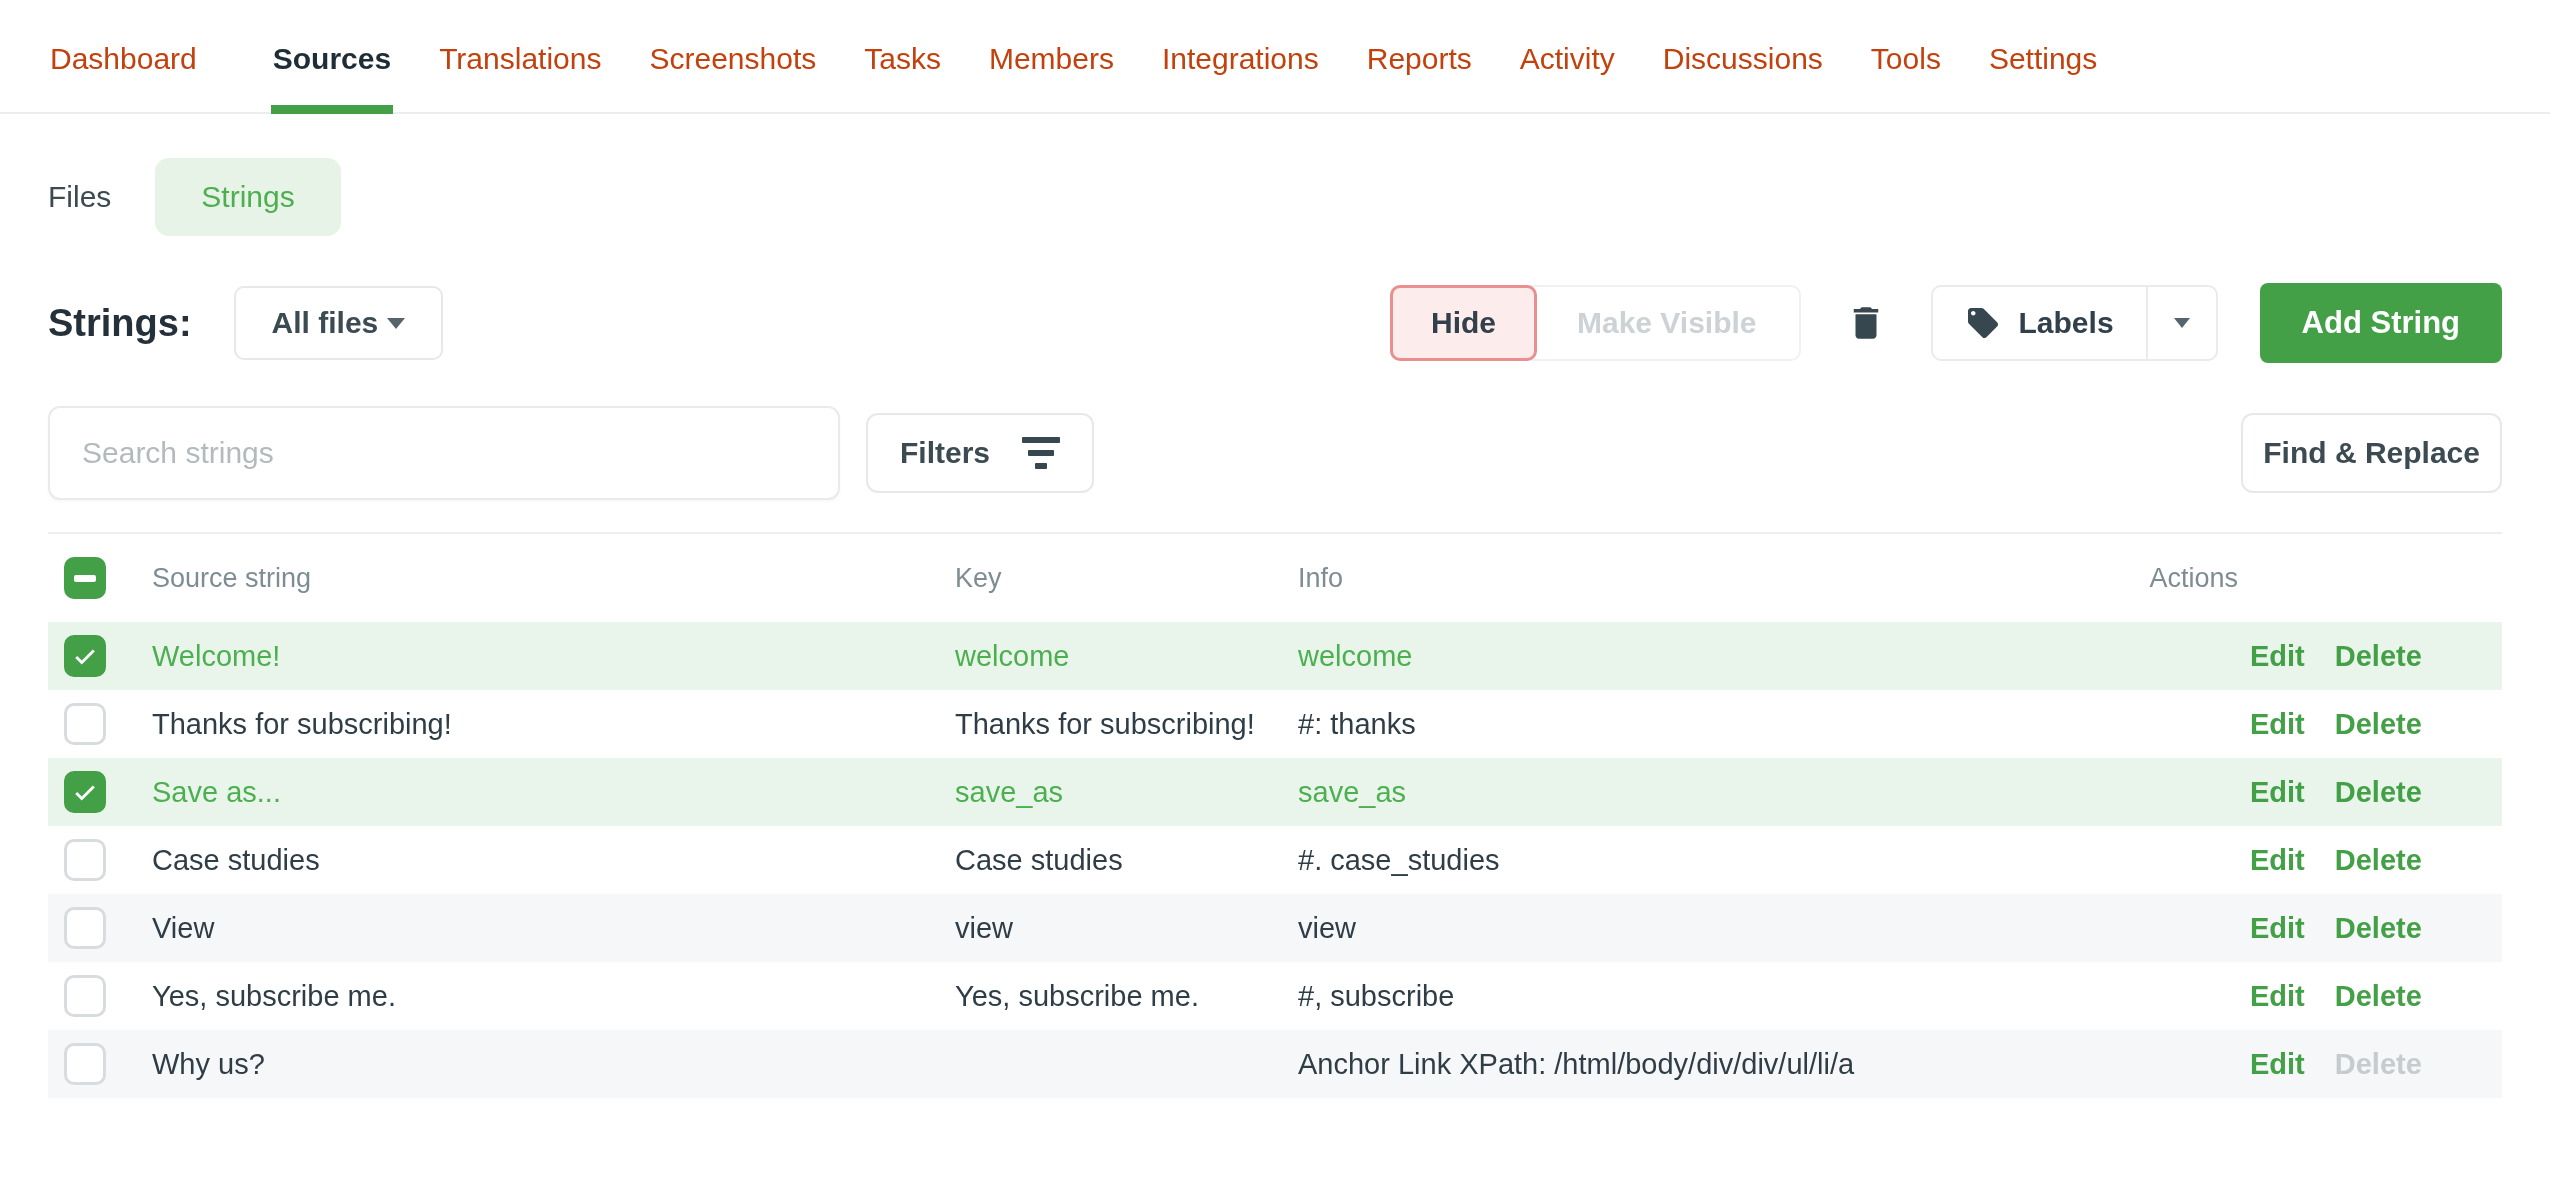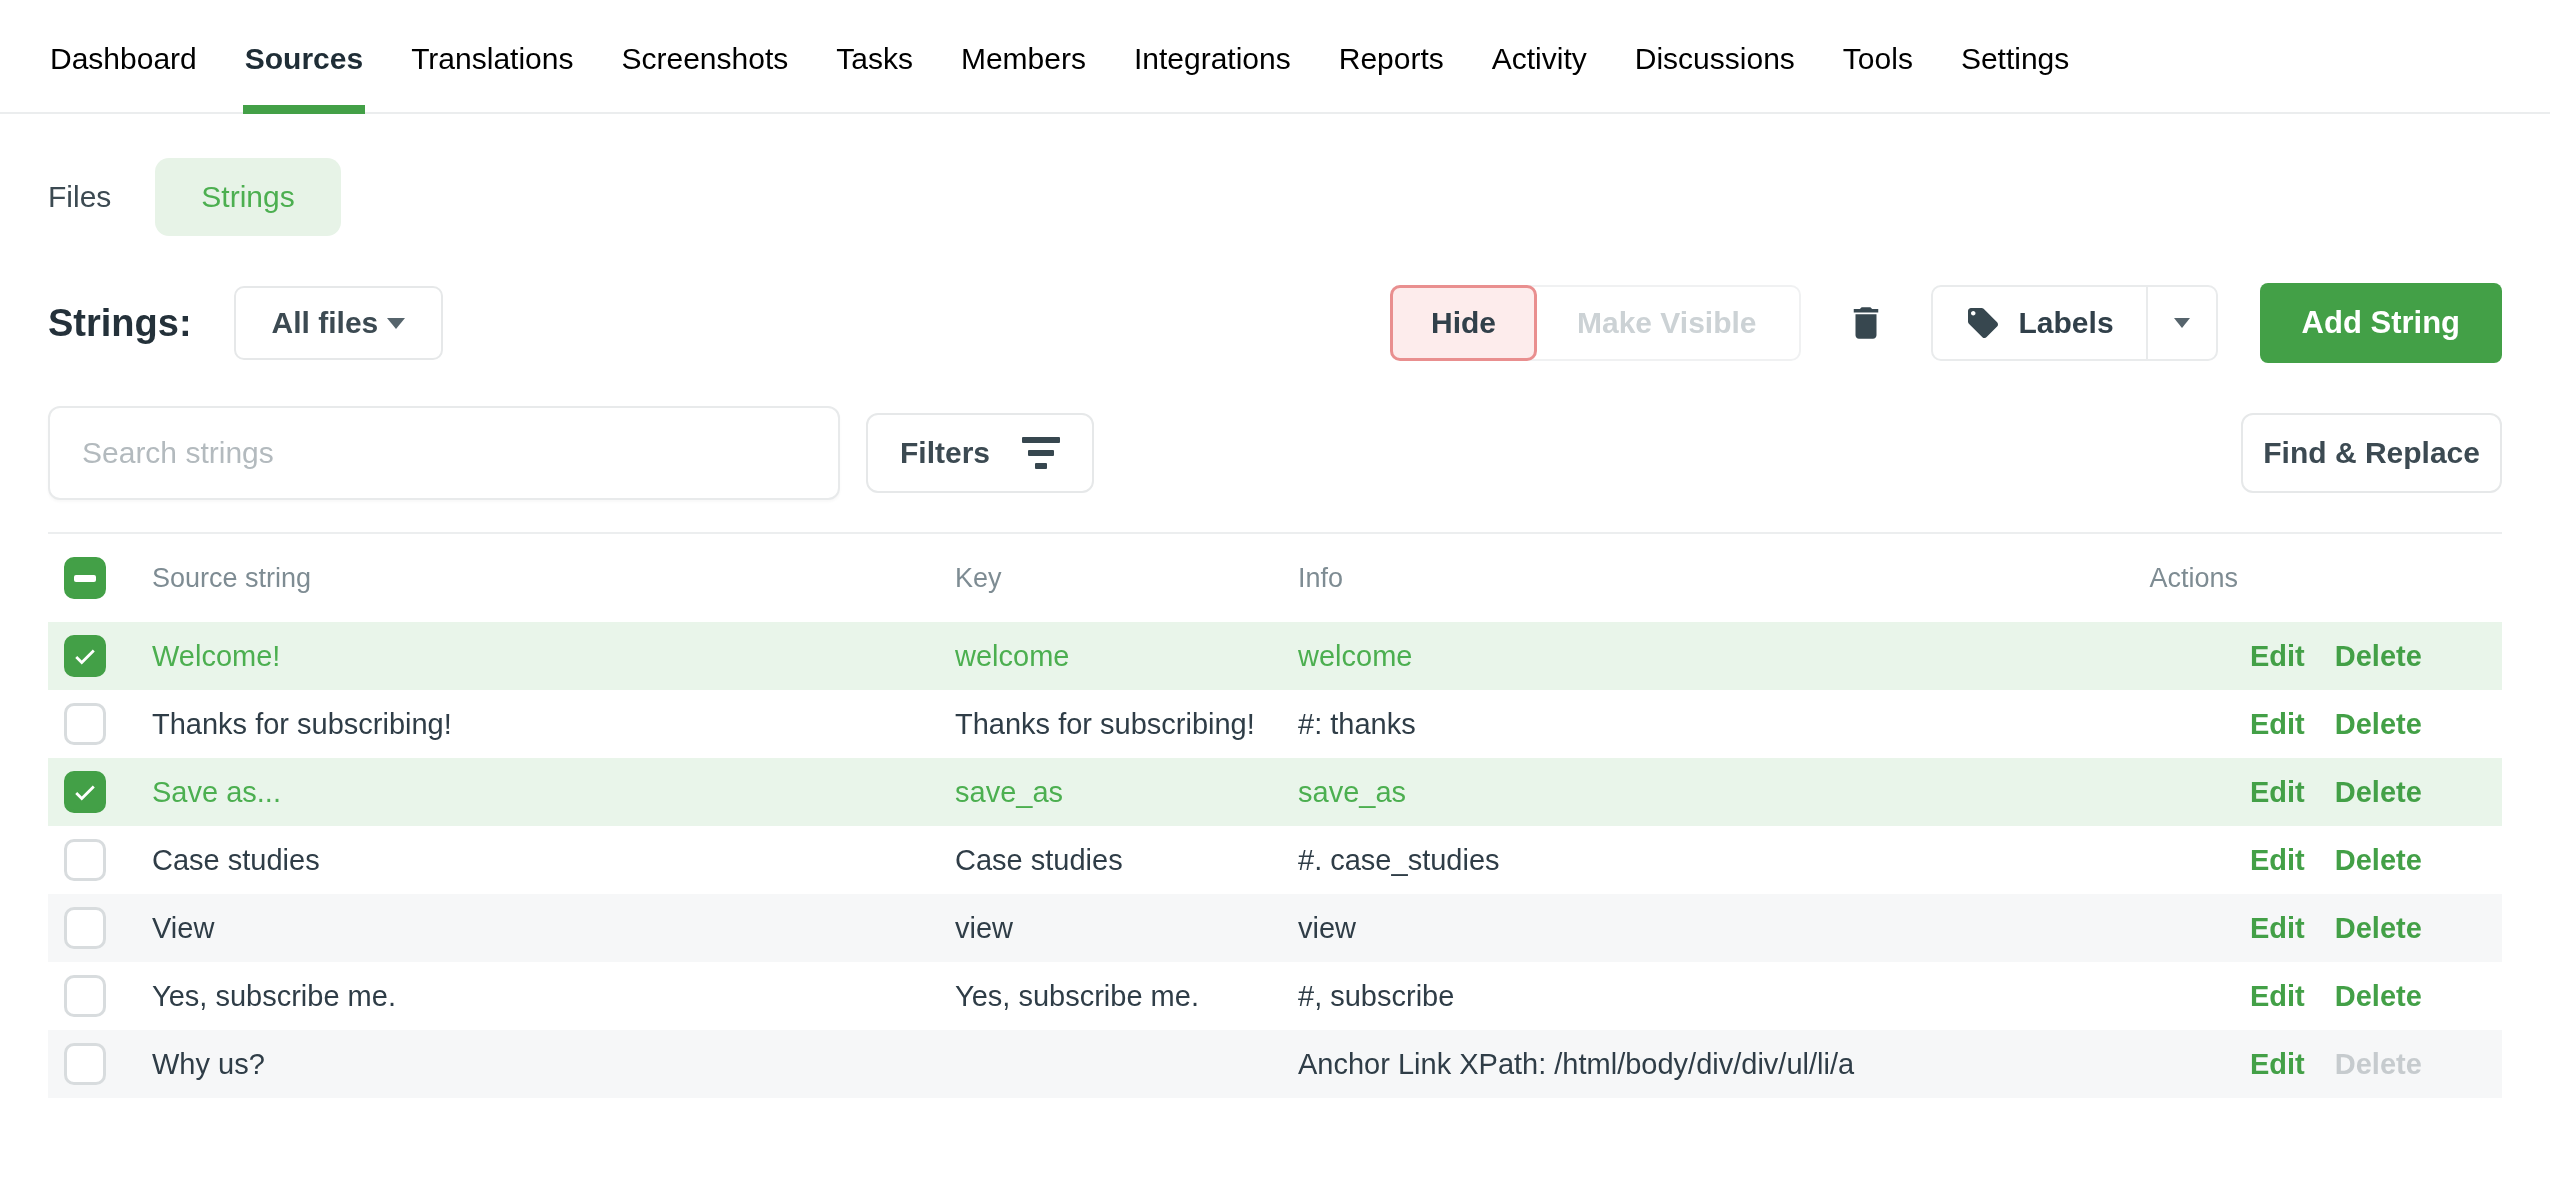--- a/index.html
+++ b/index.html
@@ -1,22 +1,22 @@
 <!DOCTYPE html>
 <html><head>
 <meta charset="utf-8">
 <style>
   * { box-sizing: border-box; margin: 0; padding: 0; }
   html, body { width: 2550px; height: 1187px; background: #ffffff;
     font-family: "Liberation Sans", sans-serif; color: #2f3d47; }
 
   
   .nav { display: flex; gap: 44px; padding: 0 48px; border-bottom: 2px solid #ebedee; }
-  .nav-item { font-size: 30px; color: #000000; padding: 42px 2px 36px; cursor: pointer; white-space: nowrap; }
-  .nav-item.active { color: #1f2d36; font-weight: 600; border-bottom: 9px solid #43a047; padding-bottom: 27px; margin-bottom: -2px; }
+  .nav-item { font-size: 30px; color: #c2410c; padding: 42px 2px 36px; cursor: pointer; white-space: nowrap; }
+  .nav-item.active { color: #1f2d36; font-weight: 600; border-bottom: 9px solid #43a047; padding-bottom: 27px; margin-bottom: -2px; margin-left: 28px; }
 
   
   .subtabs { display: flex; align-items: center; gap: 44px; margin: 44px 48px 0; }
   .subtab { font-size: 30px; color: #3c4a52; cursor: pointer; }
   .subtab.active { color: #4caf50; background: #e7f3e7; border-radius: 14px; padding: 22px 46px; }
 
   
   .toolbar { display: flex; align-items: center; margin: 48px 48px 0; height: 78px; }
   .page-title { font-size: 38px; font-weight: 700; color: #24313a; }
   .btn { display: inline-flex; align-items: center; justify-content: center; gap: 9px;

